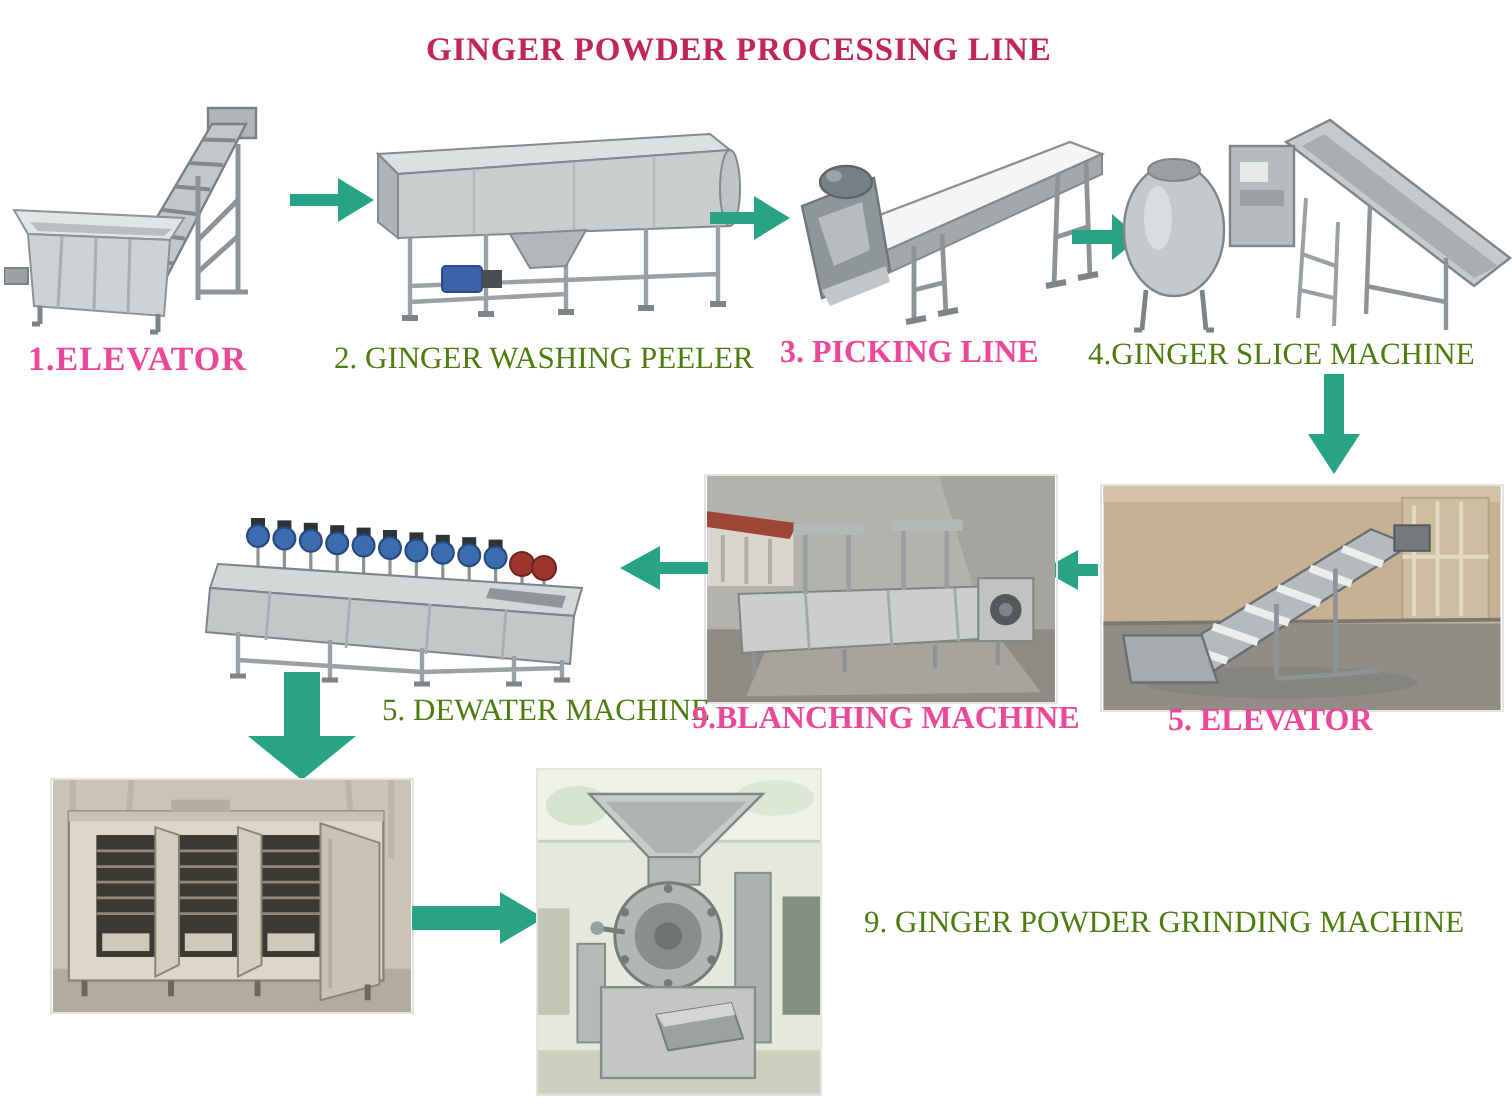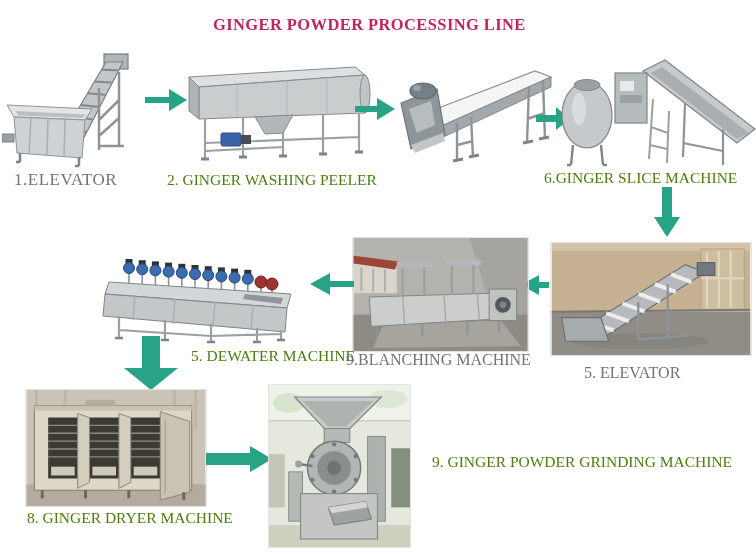--- a/index.html
+++ b/index.html
@@ -1,21 +1,21 @@
 <!DOCTYPE html>
 <html><head>
 <meta charset="utf-8">
 <style>
   html,body{margin:0;padding:0;background:#fff;}
   .canvas{position:relative;width:756px;height:554px;background:#ffffff;overflow:hidden;
           font-family:"Liberation Serif","DejaVu Serif",serif;}
   .abs{position:absolute;}
   .title{font-weight:bold;font-size:16.5px;letter-spacing:0.4px;color:#c2255a;white-space:nowrap;}
   .lbl{white-space:nowrap;color:#4d7c0f;font-size:15.5px;}
-  .lbl.b{font-weight:normal;color:#737373;font-size:16px;}
+  .lbl.b{font-weight:bold;color:#ec4899;font-size:16px;}
   .lbl.big{font-size:17px;letter-spacing:0.5px;}
   .arrow polygon{fill:#29a386;}
   svg{display:block;}
   .photo{border:1px solid #e3e3e3;box-sizing:border-box;}
 </style>
 </head>
 <body>
 
 <div class="canvas">
 
@@ -80,21 +80,22 @@
     <rect x="63" y="48" width="22" height="8" fill="#9aa0a3"></rect>
     <ellipse cx="30" cy="68" rx="25" ry="33" fill="#c5c9cb" stroke="#7f8589" stroke-width="1.2"></ellipse>
     <ellipse cx="30" cy="38" rx="13" ry="5.5" fill="#9aa0a3" stroke="#7f8589" stroke-width="1"></ellipse>
     <ellipse cx="22" cy="62" rx="7" ry="16" fill="#dfe2e3" opacity="0.8"></ellipse>
     <path d="M16,98 L14,118 M44,98 L46,118 M14,118 L10,118 M46,118 L50,118" stroke="#7d8488" stroke-width="2.4" fill="none"></path>
     <path d="M96,52 L92,112 M112,64 L110,116 M94,80 L111,86 M93,98 L110,102" stroke="#9aa0a3" stroke-width="2" fill="none"></path>
   </svg>
 
   <div class="abs lbl b big" style="left:14px;top:170px;">1.ELEVATOR</div>
   <div class="abs lbl" style="left:167px;top:171px;">2. GINGER WASHING PEELER</div>
-  <div class="abs lbl" style="left:544px;top:169px;">6.GINGER SLICE MACHINE</div>
+  <div class="abs lbl b" style="left:390px;top:168px;">3. PICKING LINE</div>
+  <div class="abs lbl" style="left:544px;top:169px;">4.GINGER SLICE MACHINE</div>
 
   <svg class="abs arrow" style="left:651px;top:187px;" width="32" height="52" viewBox="0 0 32 52">
     <polygon points="11,0 21,0 21,30 29,30 16,50 3,30 11,30"></polygon>
   </svg>
 
   <svg class="abs photo" style="left:550px;top:242px;" width="202" height="114" viewBox="0 0 202 114">
     <rect width="202" height="114" fill="#c6b293"></rect>
     <rect x="0" y="0" width="202" height="8" fill="#d3c2a6"></rect>
     <rect x="152" y="6" width="44" height="62" fill="#cdbda1" stroke="#b5a384" stroke-width="1"></rect>
     <path d="M158,10 L158,66 M170,8 L170,66 M182,8 L182,66 M152,36 L196,36" stroke="#e4d9c2" stroke-width="2" fill="none"></path>
@@ -171,21 +172,21 @@
     <polygon points="14,50 196,62 192,76 10,62" fill="#d4d7d8" stroke="#7e8487" stroke-width="1"></polygon>
     <polygon points="150,62 188,66 186,72 148,67" fill="#8f9598"></polygon>
     <polygon points="10,62 192,76 190,100 8,84" fill="#c3c7c8" stroke="#7e8487" stroke-width="1"></polygon>
     <path d="M40,64 L38,88 M80,67 L78,92 M120,70 L118,95 M158,73 L156,98" stroke="#a9aeb0" stroke-width="1.4" fill="none"></path>
     <path d="M24,84 L24,106 M70,88 L70,108 M116,92 L116,110 M162,96 L162,110 M186,98 L186,108 M24,98 L116,104 M116,104 L186,102" stroke="#9aa0a3" stroke-width="2.2" fill="none"></path>
     <path d="M20,106 L28,106 M66,108 L74,108 M112,110 L120,110 M158,110 L166,110 M182,108 L190,108" stroke="#7d8488" stroke-width="2.6" fill="none"></path>
   </svg>
 
   <div class="abs lbl" style="left:191px;top:347px;">5. DEWATER MACHINE</div>
   <div class="abs lbl b" style="left:346px;top:351px;">9.BLANCHING MACHINE</div>
-  <div class="abs lbl b" style="left:584px;top:364px;">5. ELEVATOR</div>
+  <div class="abs lbl b" style="left:584px;top:352px;">5. ELEVATOR</div>
 
   <svg class="abs arrow" style="left:120px;top:336px;" width="62" height="54" viewBox="0 0 62 54">
     <polygon points="22,0 40,0 40,32 58,32 31,54 4,32 22,32"></polygon>
   </svg>
 
   <svg class="abs photo" style="left:25px;top:389px;" width="182" height="118" viewBox="0 0 182 118">
     <rect width="182" height="118" fill="#cbc4b6"></rect>
     <path d="M10,0 L10,30 M40,0 L38,22 M150,0 L152,26 M172,0 L172,40" stroke="#bdb6a8" stroke-width="3" fill="none"></path>
     <rect x="0" y="96" width="182" height="22" fill="#b3ac9e"></rect>
     <rect x="8" y="16" width="160" height="86" fill="#ddd7c7" stroke="#8b8578" stroke-width="1.2"></rect>
@@ -240,16 +241,15 @@
         <circle cx="44" cy="96" r="2.2"></circle>
         <circle cx="44" cy="72" r="2.2"></circle>
     </g>
     <path d="M30,80 L44,82" stroke="#757b78" stroke-width="2.5" fill="none"></path>
     <circle cx="30" cy="80" r="3.5" fill="#9aa09d"></circle>
     <rect x="32" y="110" width="78" height="46" fill="#c3c6c3" stroke="#868c89" stroke-width="1.2"></rect>
     <polygon points="60,124 98,118 104,136 66,142" fill="#9da29f" stroke="#767c79" stroke-width="1"></polygon>
     <polygon points="60,124 98,118 100,124 64,130" fill="#d3d6d3"></polygon>
   </svg>
 
-  <div class="abs lbl" style="left:27px;top:509px;">8. GINGER DRYER MACHINE</div>
   <div class="abs lbl" style="left:432px;top:453px;">9. GINGER POWDER GRINDING MACHINE</div>
 
 </div>
 
 </body></html>

